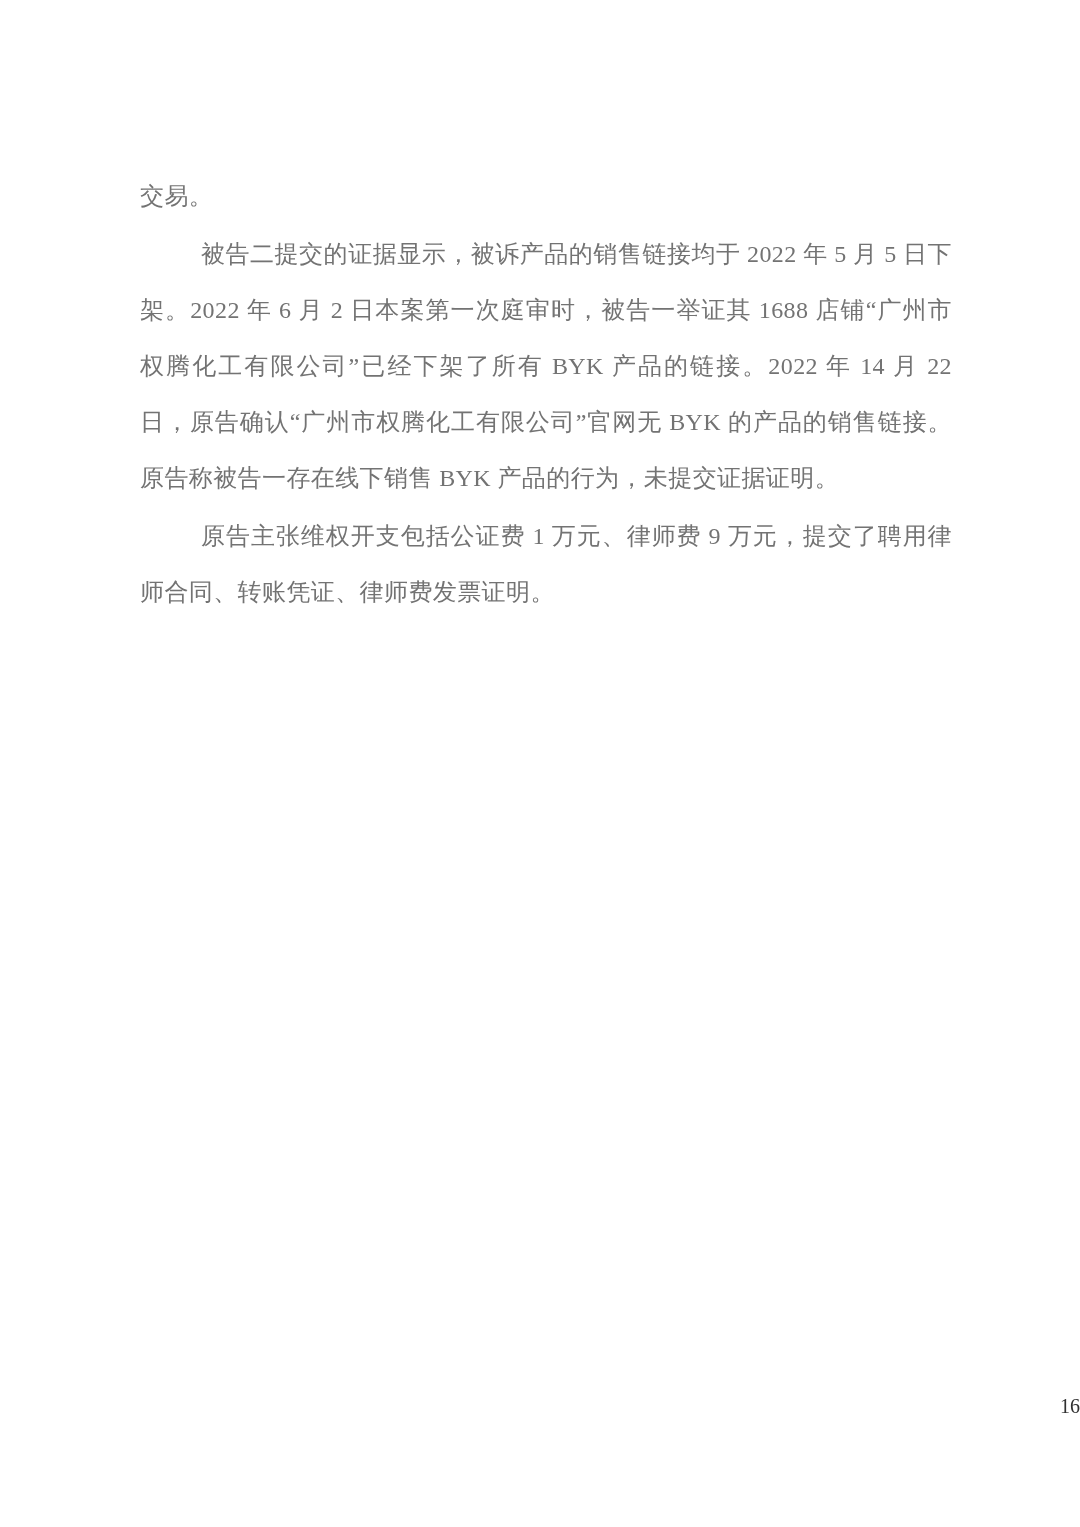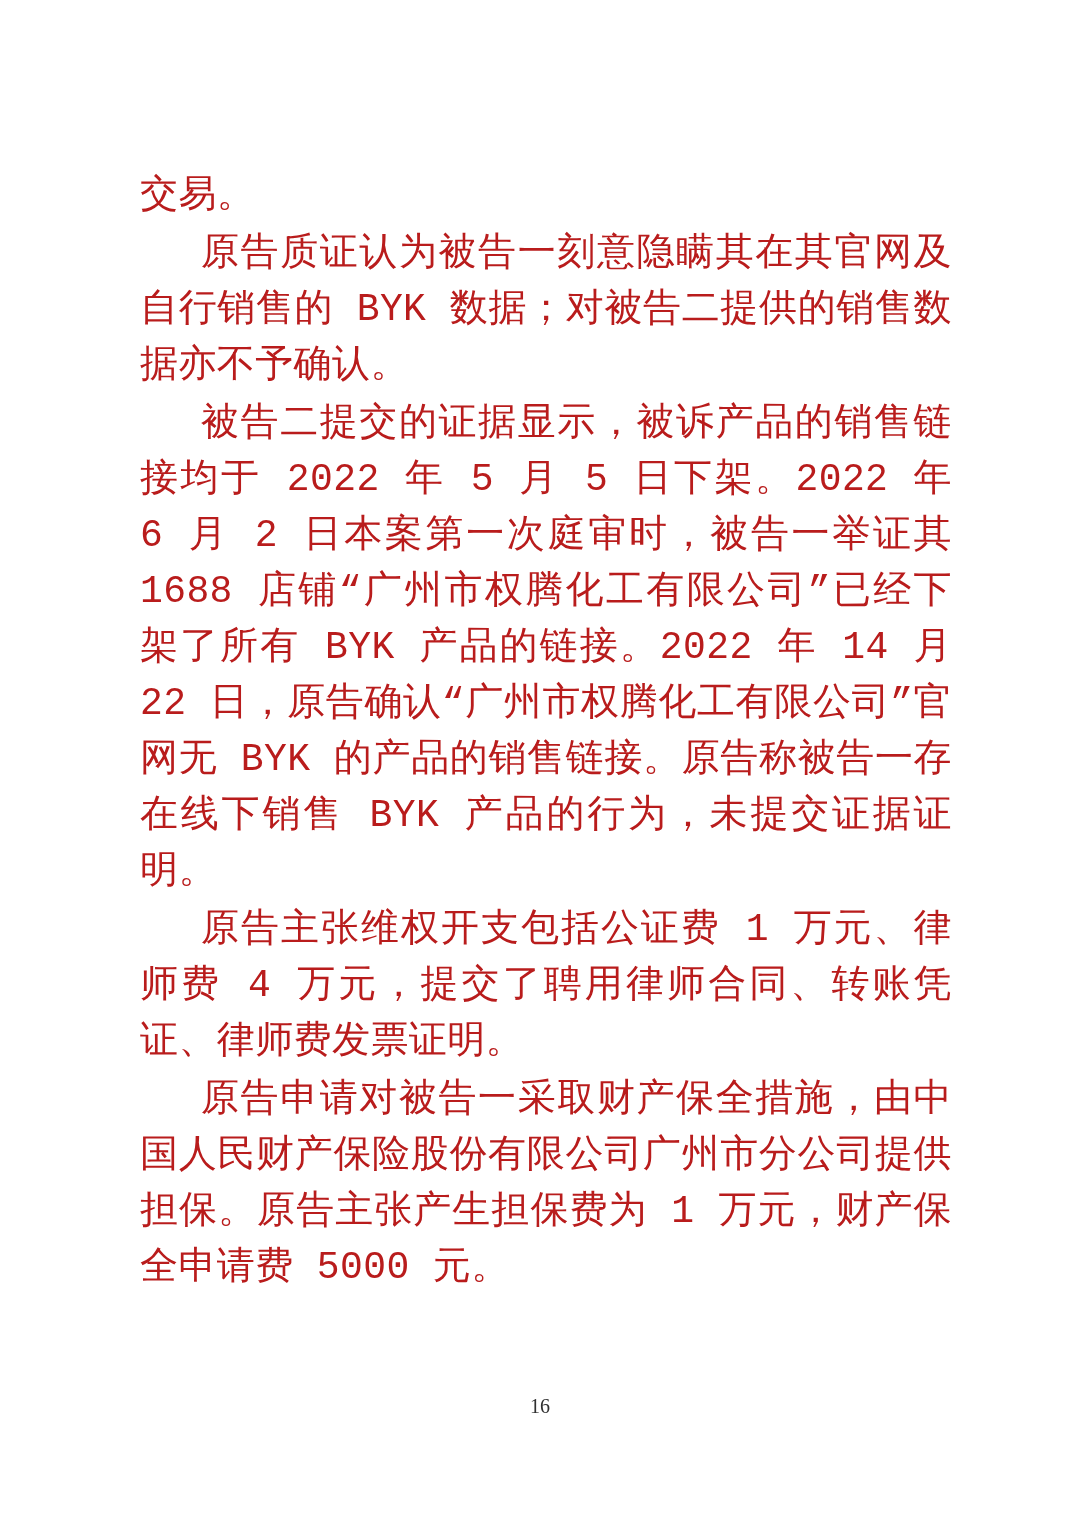--- a/index.html
+++ b/index.html
@@ -16,51 +16,49 @@
     overflow: hidden;
   }
   .doc-body {
     position: absolute;
     left: 140px;
     top: 168px;
     width: 812px;
   }
   p.para {
     margin: 0 0 2px 0;
-    font-family: Liberation Mono, monospace;
-    font-size: 38px;
+    font-family: Liberation Serif, serif;
+    font-size: 24px;
     line-height: 56px;
-    color: #b91c1c;
+    color: #737373;
     text-align: justify;
     text-justify: inter-ideograph;
     letter-spacing: 0.4px;
     word-break: break-all;
   }
   p.para.indent {
     text-indent: 61px;
   }
   .page-number {
     position: absolute;
     left: 0;
     right: 0;
     top: 1395px;
-    text-align: center;
+    text-align: right;
     font-family: "Liberation Serif", "DejaVu Serif", serif;
     font-size: 20px;
     color: #303030;
   }
 </style>
 </head>
 <body>
 
 <div class="page">
 
   <div class="doc-body">
     <p class="para">交易。</p>
-    <p class="para indent">原告质证认为被告一刻意隐瞒其在其官网及自行销售的 BYK 数据；对被告二提供的销售数据亦不予确认。</p>
     <p class="para indent">被告二提交的证据显示，被诉产品的销售链接均于 2022 年 5 月 5 日下架。2022 年 6 月 2 日本案第一次庭审时，被告一举证其 1688 店铺“广州市权腾化工有限公司”已经下架了所有 BYK 产品的链接。2022 年 14 月 22 日，原告确认“广州市权腾化工有限公司”官网无 BYK 的产品的销售链接。原告称被告一存在线下销售 BYK 产品的行为，未提交证据证明。</p>
-    <p class="para indent">原告主张维权开支包括公证费 1 万元、律师费 4 万元，提交了聘用律师合同、转账凭证、律师费发票证明。</p>
-    <p class="para indent">原告申请对被告一采取财产保全措施，由中国人民财产保险股份有限公司广州市分公司提供担保。原告主张产生担保费为 1 万元，财产保全申请费 5000 元。</p>
+    <p class="para indent">原告主张维权开支包括公证费 1 万元、律师费 9 万元，提交了聘用律师合同、转账凭证、律师费发票证明。</p>
   </div>
 
   <div class="page-number">16</div>
 
 </div>
 
 </body></html>

